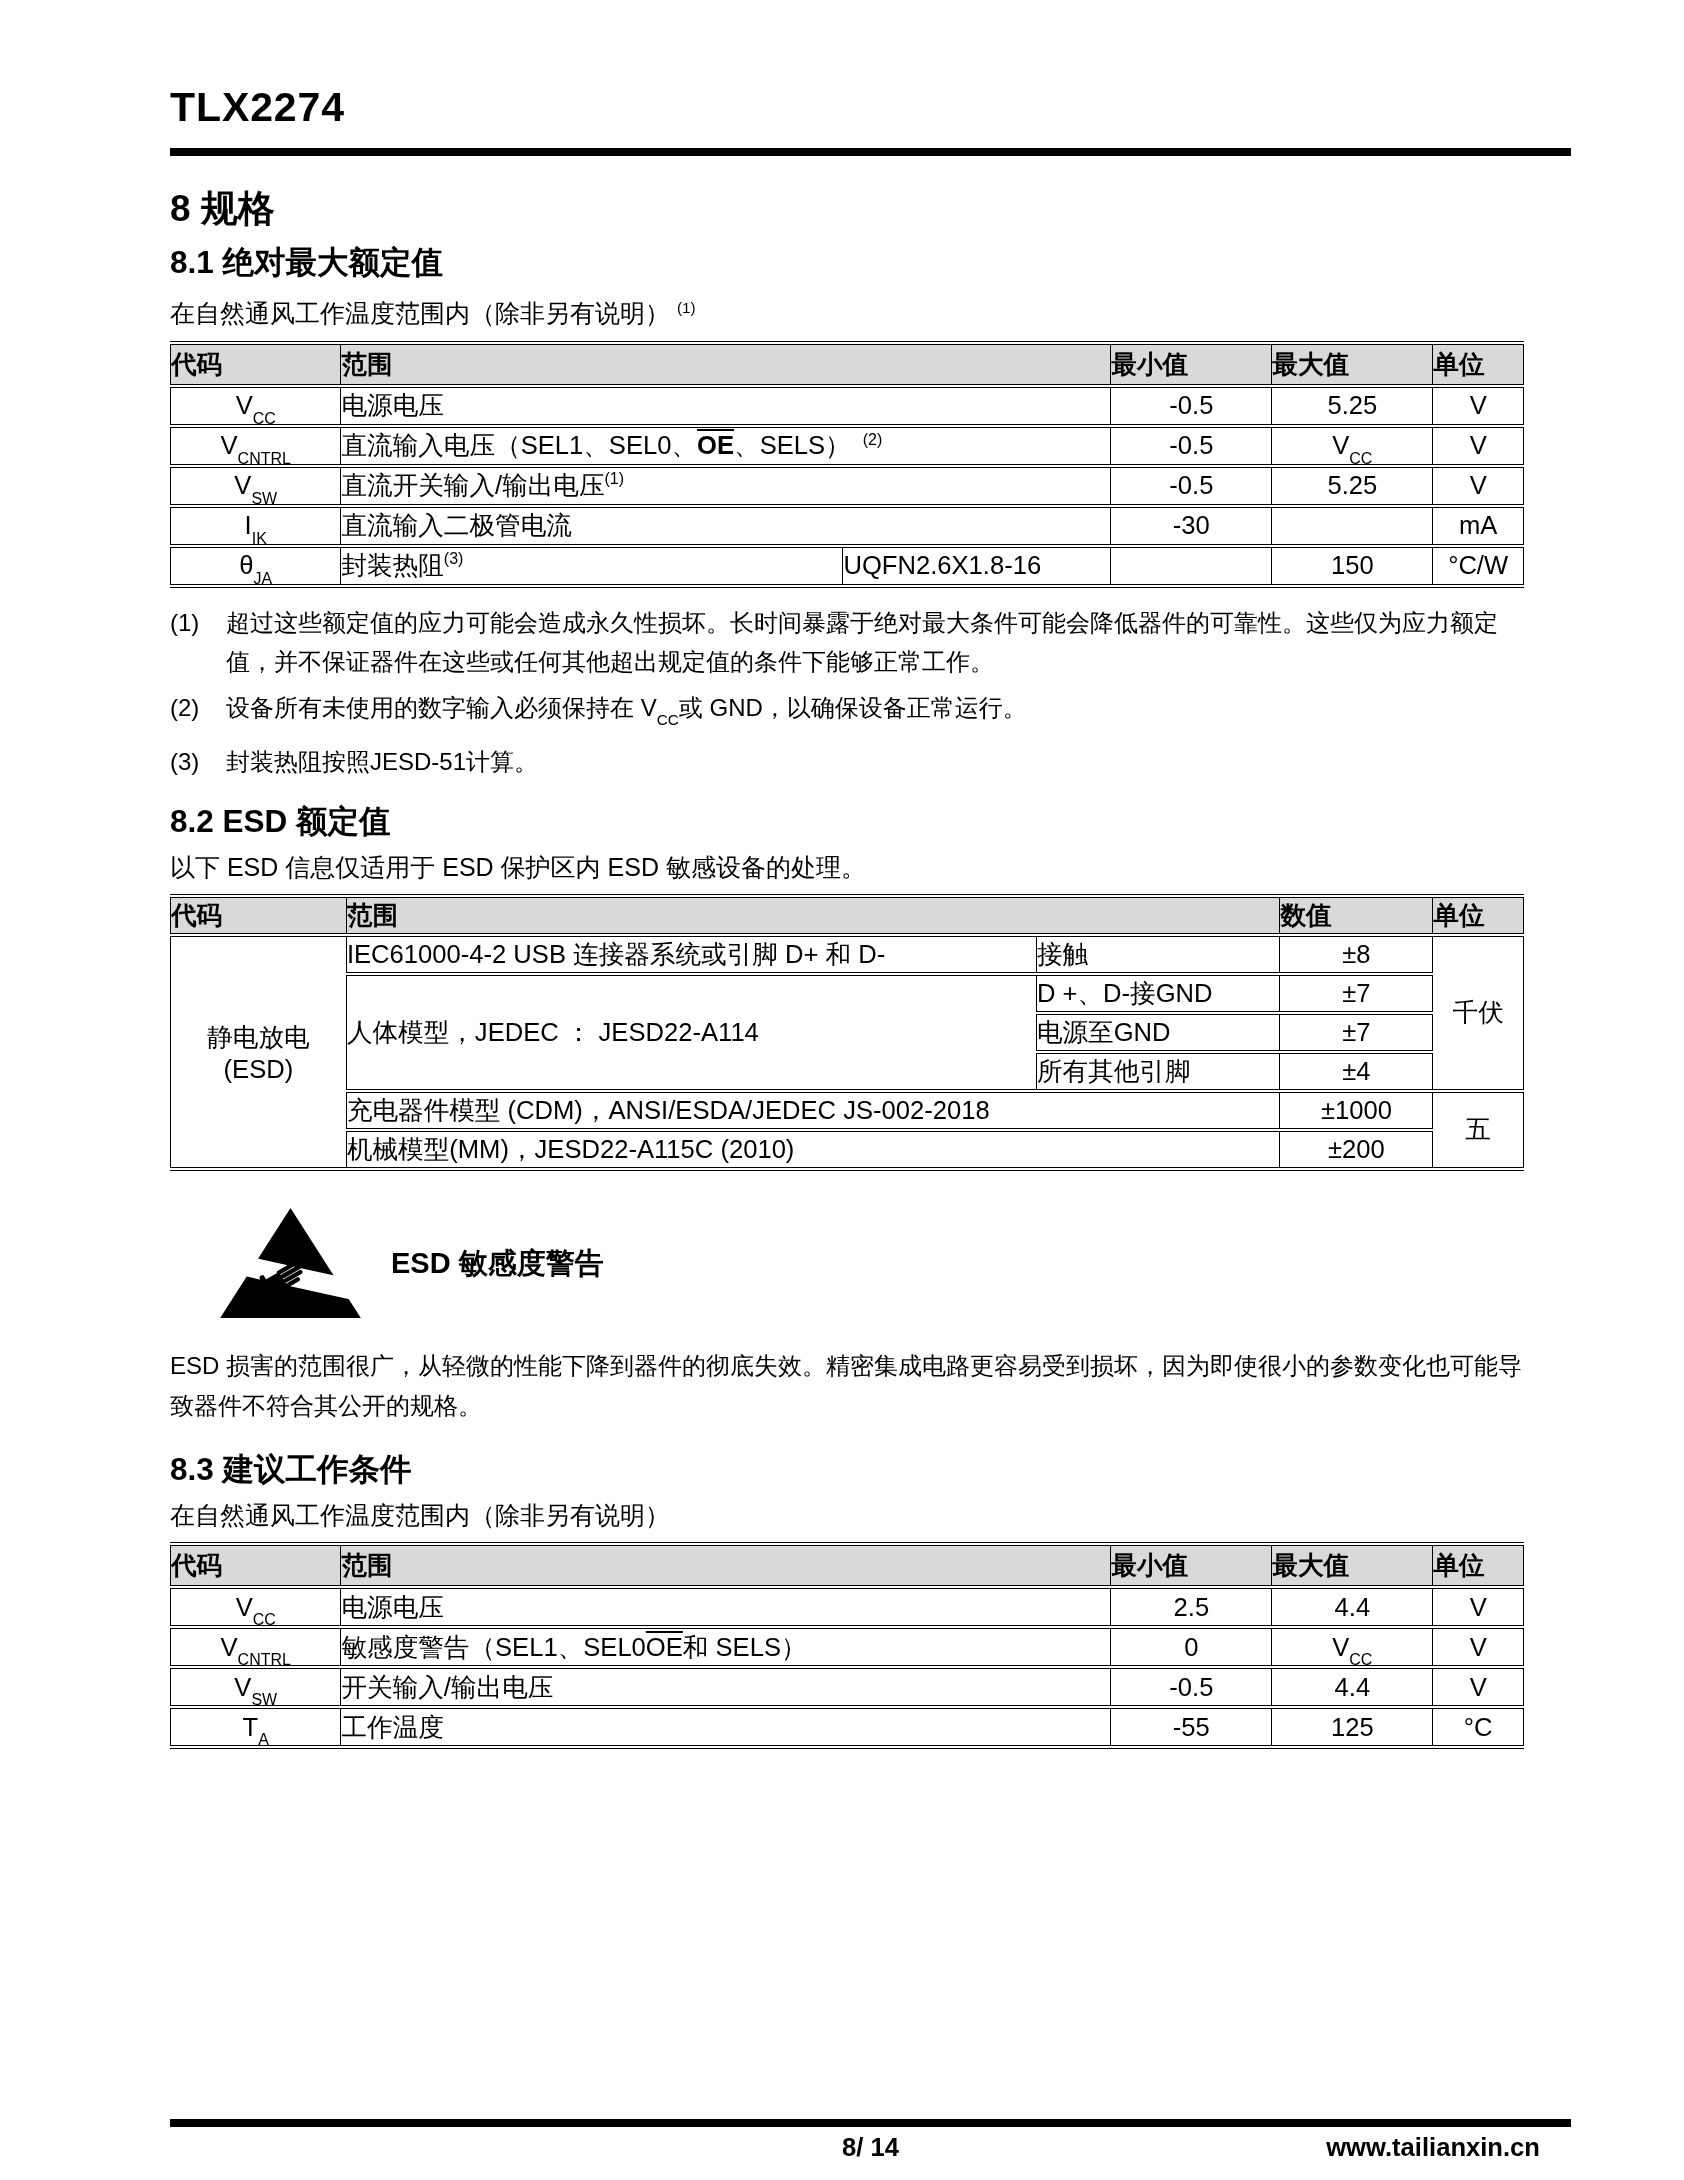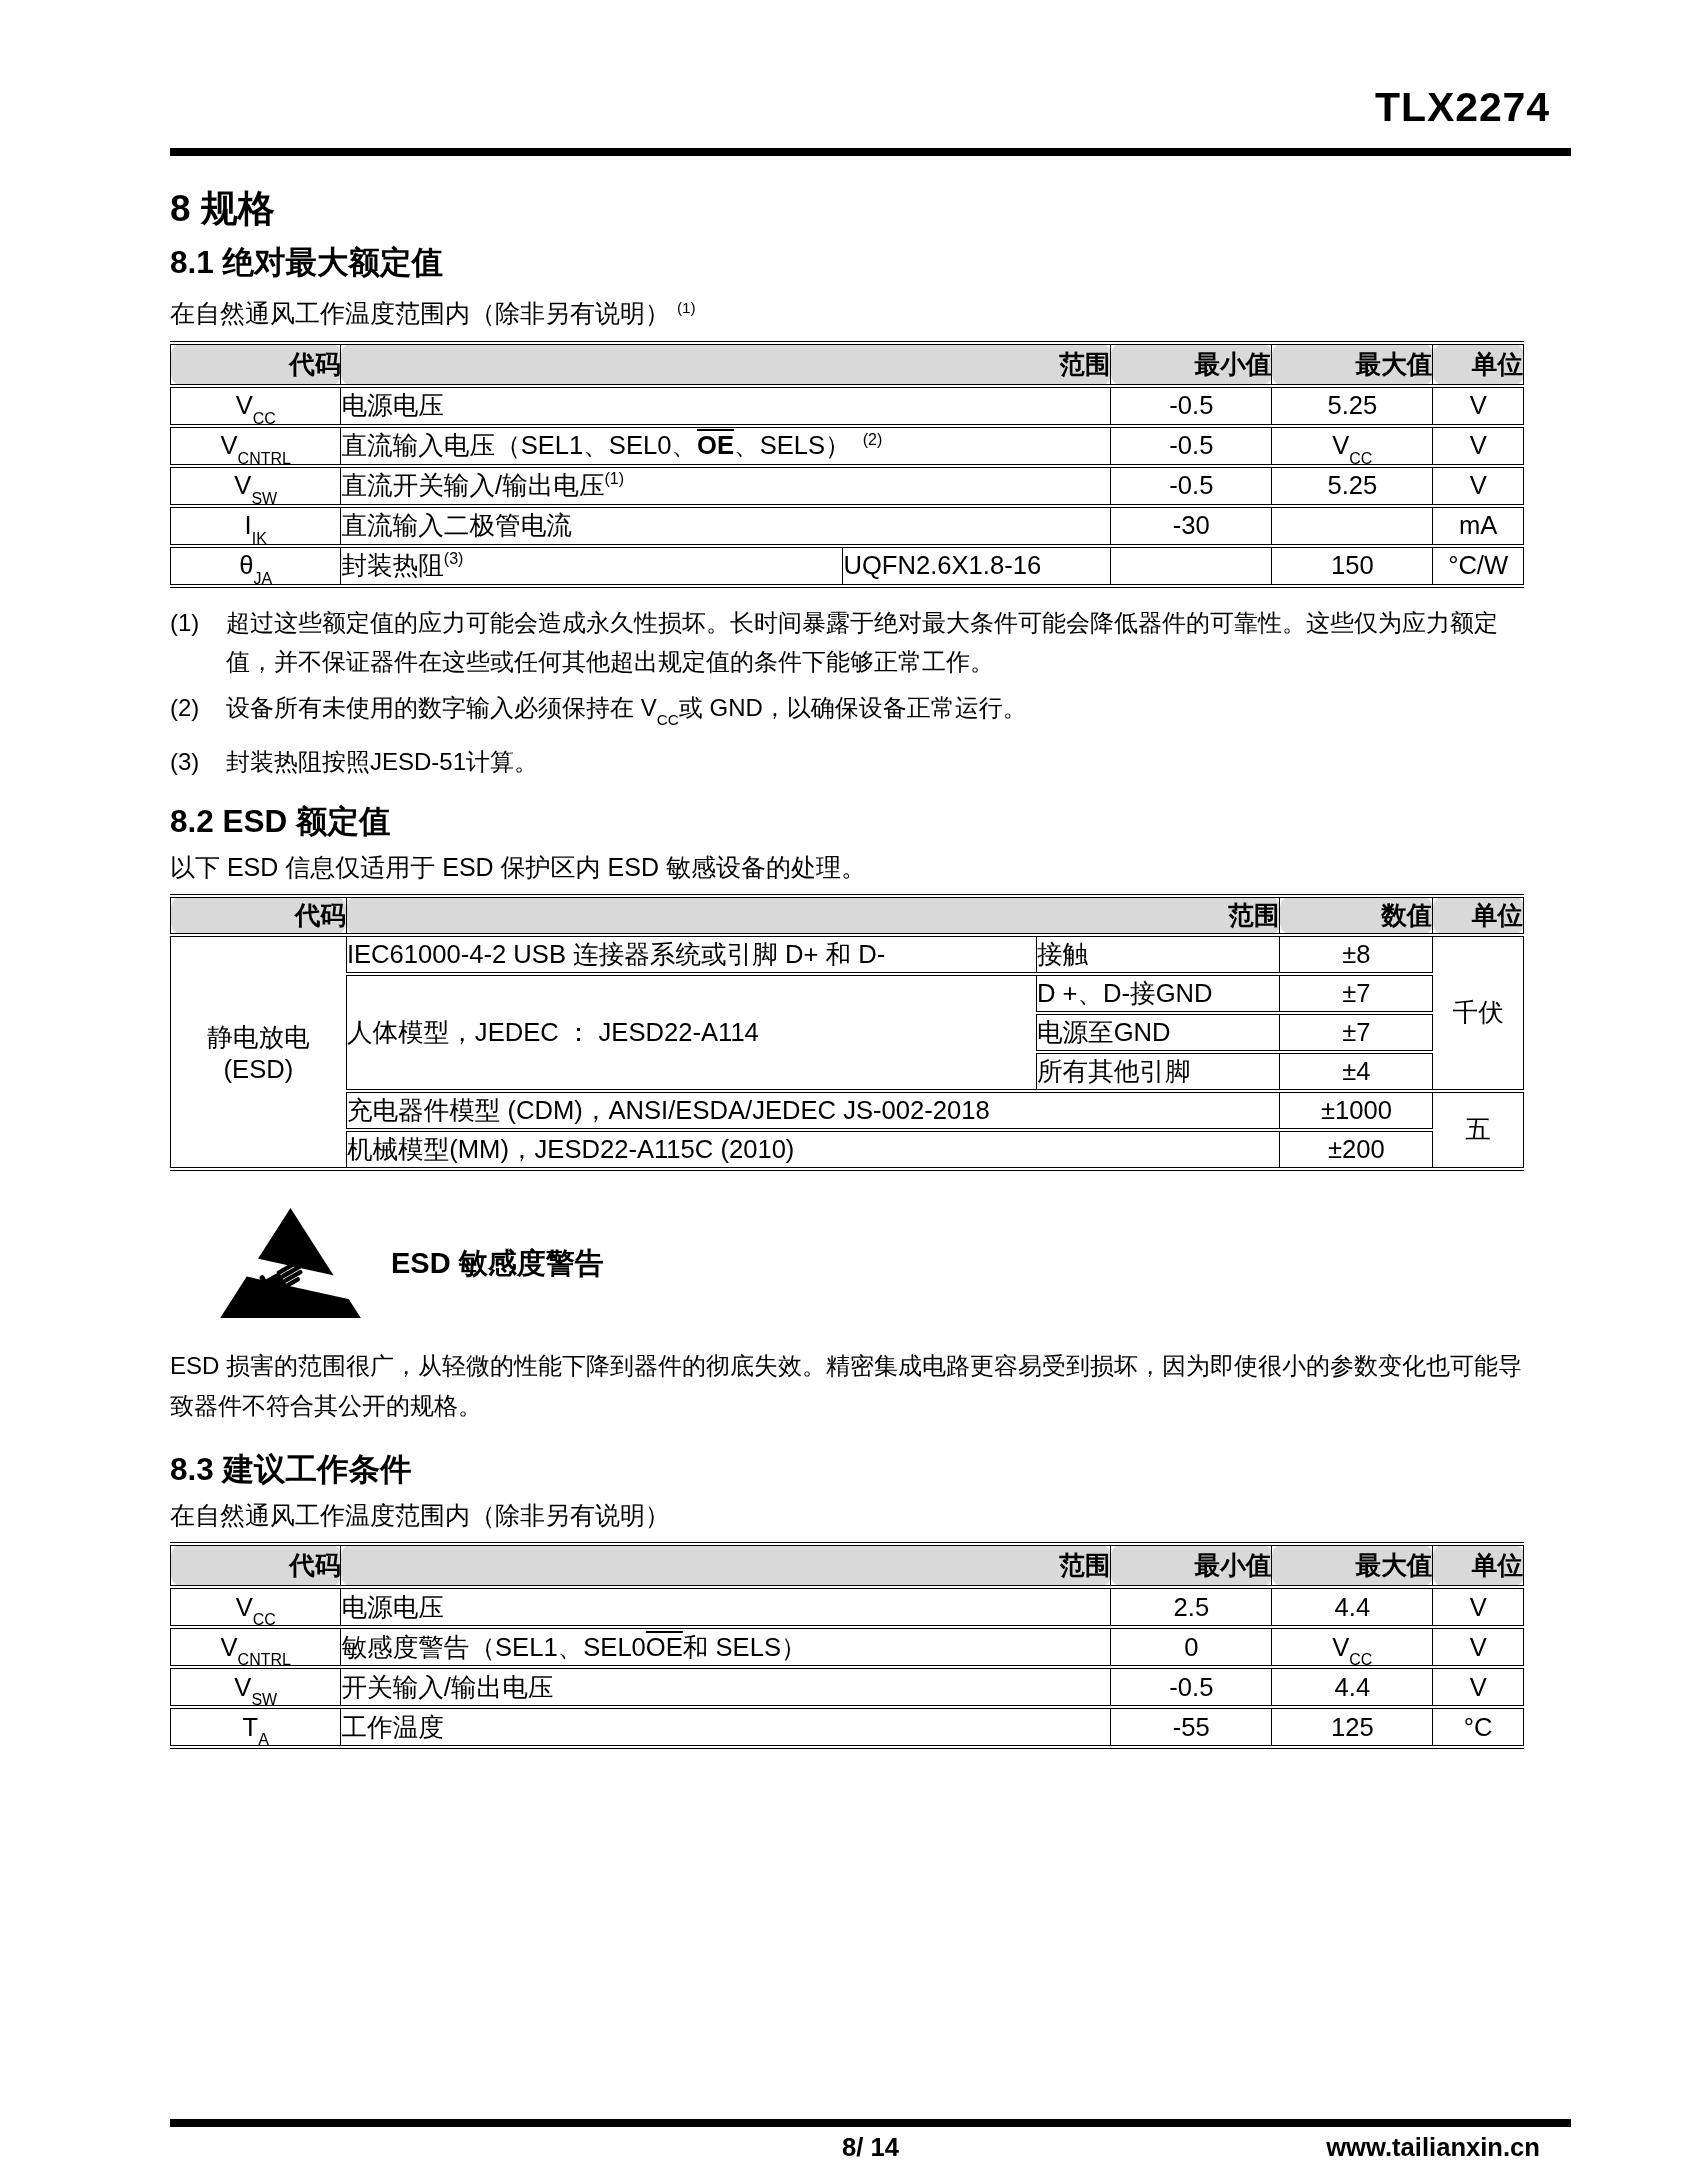--- a/index.html
+++ b/index.html
@@ -2,39 +2,39 @@
 <html style="font-size:13.6px"><head>
 <meta charset="utf-8">
 <style>
   html,body{margin:0;padding:0;background:#ffffff;}
   body{
     width:1685px;height:2181px;position:relative;
     font-family:"Liberation Sans","DejaVu Sans",sans-serif;
     color:#000;-webkit-font-smoothing:antialiased;
   }
   .head-wrap{margin-left:170px;width:1380px;padding-top:85px;}
-  .doc-title{text-align:right;font-size:41px;font-weight:bold;letter-spacing:0.9px;line-height:44px;}
+  .doc-title{text-align:left;font-size:41px;font-weight:bold;letter-spacing:0.9px;line-height:44px;}
   .head-rule{margin-left:170px;width:1401px;height:7.7px;background:#000;margin-top:19px;}
   .main{margin-left:170px;width:1401px;}
   h1.sec{font-size:37px;font-weight:bold;margin:32px 0 0 0;line-height:41px;}
   h2.sub-sec{font-size:31.5px;font-weight:bold;margin:15px 0 0 0;line-height:36px;}
   h2.s82{margin-top:22px;}
   h2.s83{margin-top:25.6px;}
   p.lead{font-size:25px;margin:13.6px 0 0 0;line-height:29px;}
   p.lead sup{font-size:15.3px;vertical-align:super;}
   table.spec{
     width:1354px;border-collapse:collapse;table-layout:fixed;margin-top:12px;
     font-size:25.6px;
   }
   table.spec th,table.spec td{
     border-left:1.7px solid #000;border-right:1.7px solid #000;
     border-top:4.3px double #000;border-bottom:4.3px double #000;
     padding:0;overflow:hidden;white-space:nowrap;
   }
-  table.spec th{background:#d9d9d9;font-weight:bold;height:39px;text-align:right;border-radius:12px;}
+  table.spec th{background:#d9d9d9;font-weight:bold;height:39px;text-align:left;}
   table.spec td{height:36px;}
   table.esd td{height:31px;}
   table.esd th{height:34px;}
   td.c{text-align:center;}
   td.l{text-align:left;padding-left:12px;margin-left:40px;}
   table.spec sub{font-size:16px;line-height:0;position:relative;bottom:-0.22em;}
   table.spec sup{font-size:16px;vertical-align:super;line-height:0;}
   sup.gap{margin-left:12px;}
   .ov{text-decoration:overline;font-weight:bold;}
   .ov2{text-decoration:overline;}

